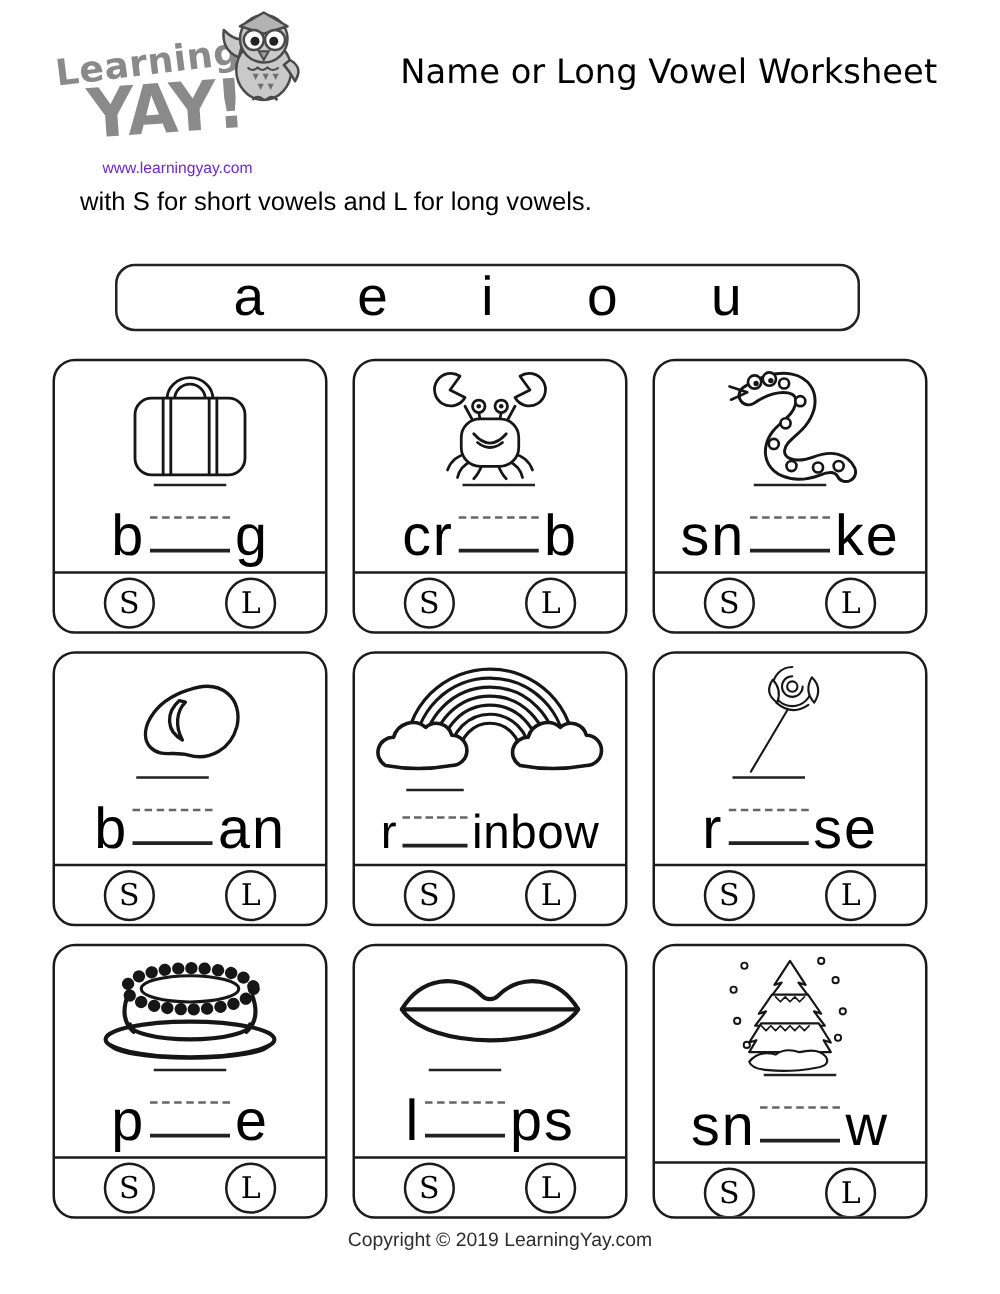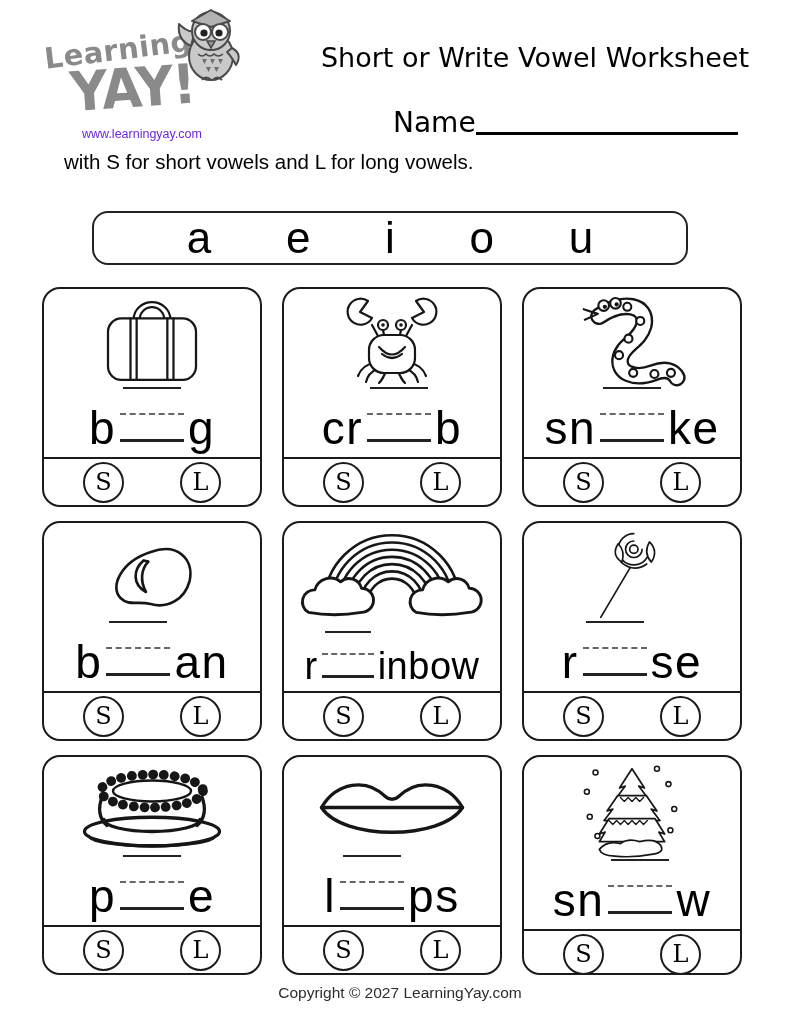--- a/index.html
+++ b/index.html
@@ -75,24 +75,21 @@
       <circle cx="29" cy="25" r="3.6" fill="#222"></circle>
       <circle cx="44" cy="25" r="3.6" fill="#222"></circle>
       <path d="M32,33 L40,33 L36,40 Z" fill="#9a9a9a" stroke="#4a4a4a" stroke-width="1.6"></path>
       <path d="M23,46 q4,4 8,0 q4,4 8,0 q4,4 9,0" fill="none" stroke="#4a4a4a" stroke-width="1.6"></path>
       <path d="M27,51 l5,0 l-2.5,5 z M35,51 l5,0 l-2.5,5 z M43,51 l5,0 l-2.5,5 z" fill="#6f6f6f"></path>
       <path d="M31,59 l5,0 l-2.5,5 z M39,59 l5,0 l-2.5,5 z" fill="#6f6f6f"></path>
       <path d="M27,72 q4,-5 9,0 M38,72 q4,-5 9,0" fill="none" stroke="#4a4a4a" stroke-width="2"></path>
     </svg>
   </div>
 
-  <div class="title">Short or Write Vowel Worksheet</div>
-  <div class="name-row">
-    <span>Name</span><span class="name-line"></span>
-  </div>
+  <div class="title">Name or Long Vowel Worksheet</div>
 
   <div class="instructions">
     <span style="display:block">with S for short vowels and L for long vowels.</span>
   </div>
 
   <div class="vowel-bank">
     <span>a</span>
     <span>e</span>
     <span>i</span>
     <span>o</span>
@@ -322,16 +319,16 @@
       </div>
       <div class="card-foot">
         <span class="choice">S</span>
         <span class="choice">L</span>
       </div>
     </div>
 
   </div>
 
   <div class="footer">
-    <span style="display:block">Copyright © 2027 LearningYay.com</span>
+    <span style="display:block">Copyright © 2019 LearningYay.com</span>
   </div>
 
 </div>
 
 </body></html>

